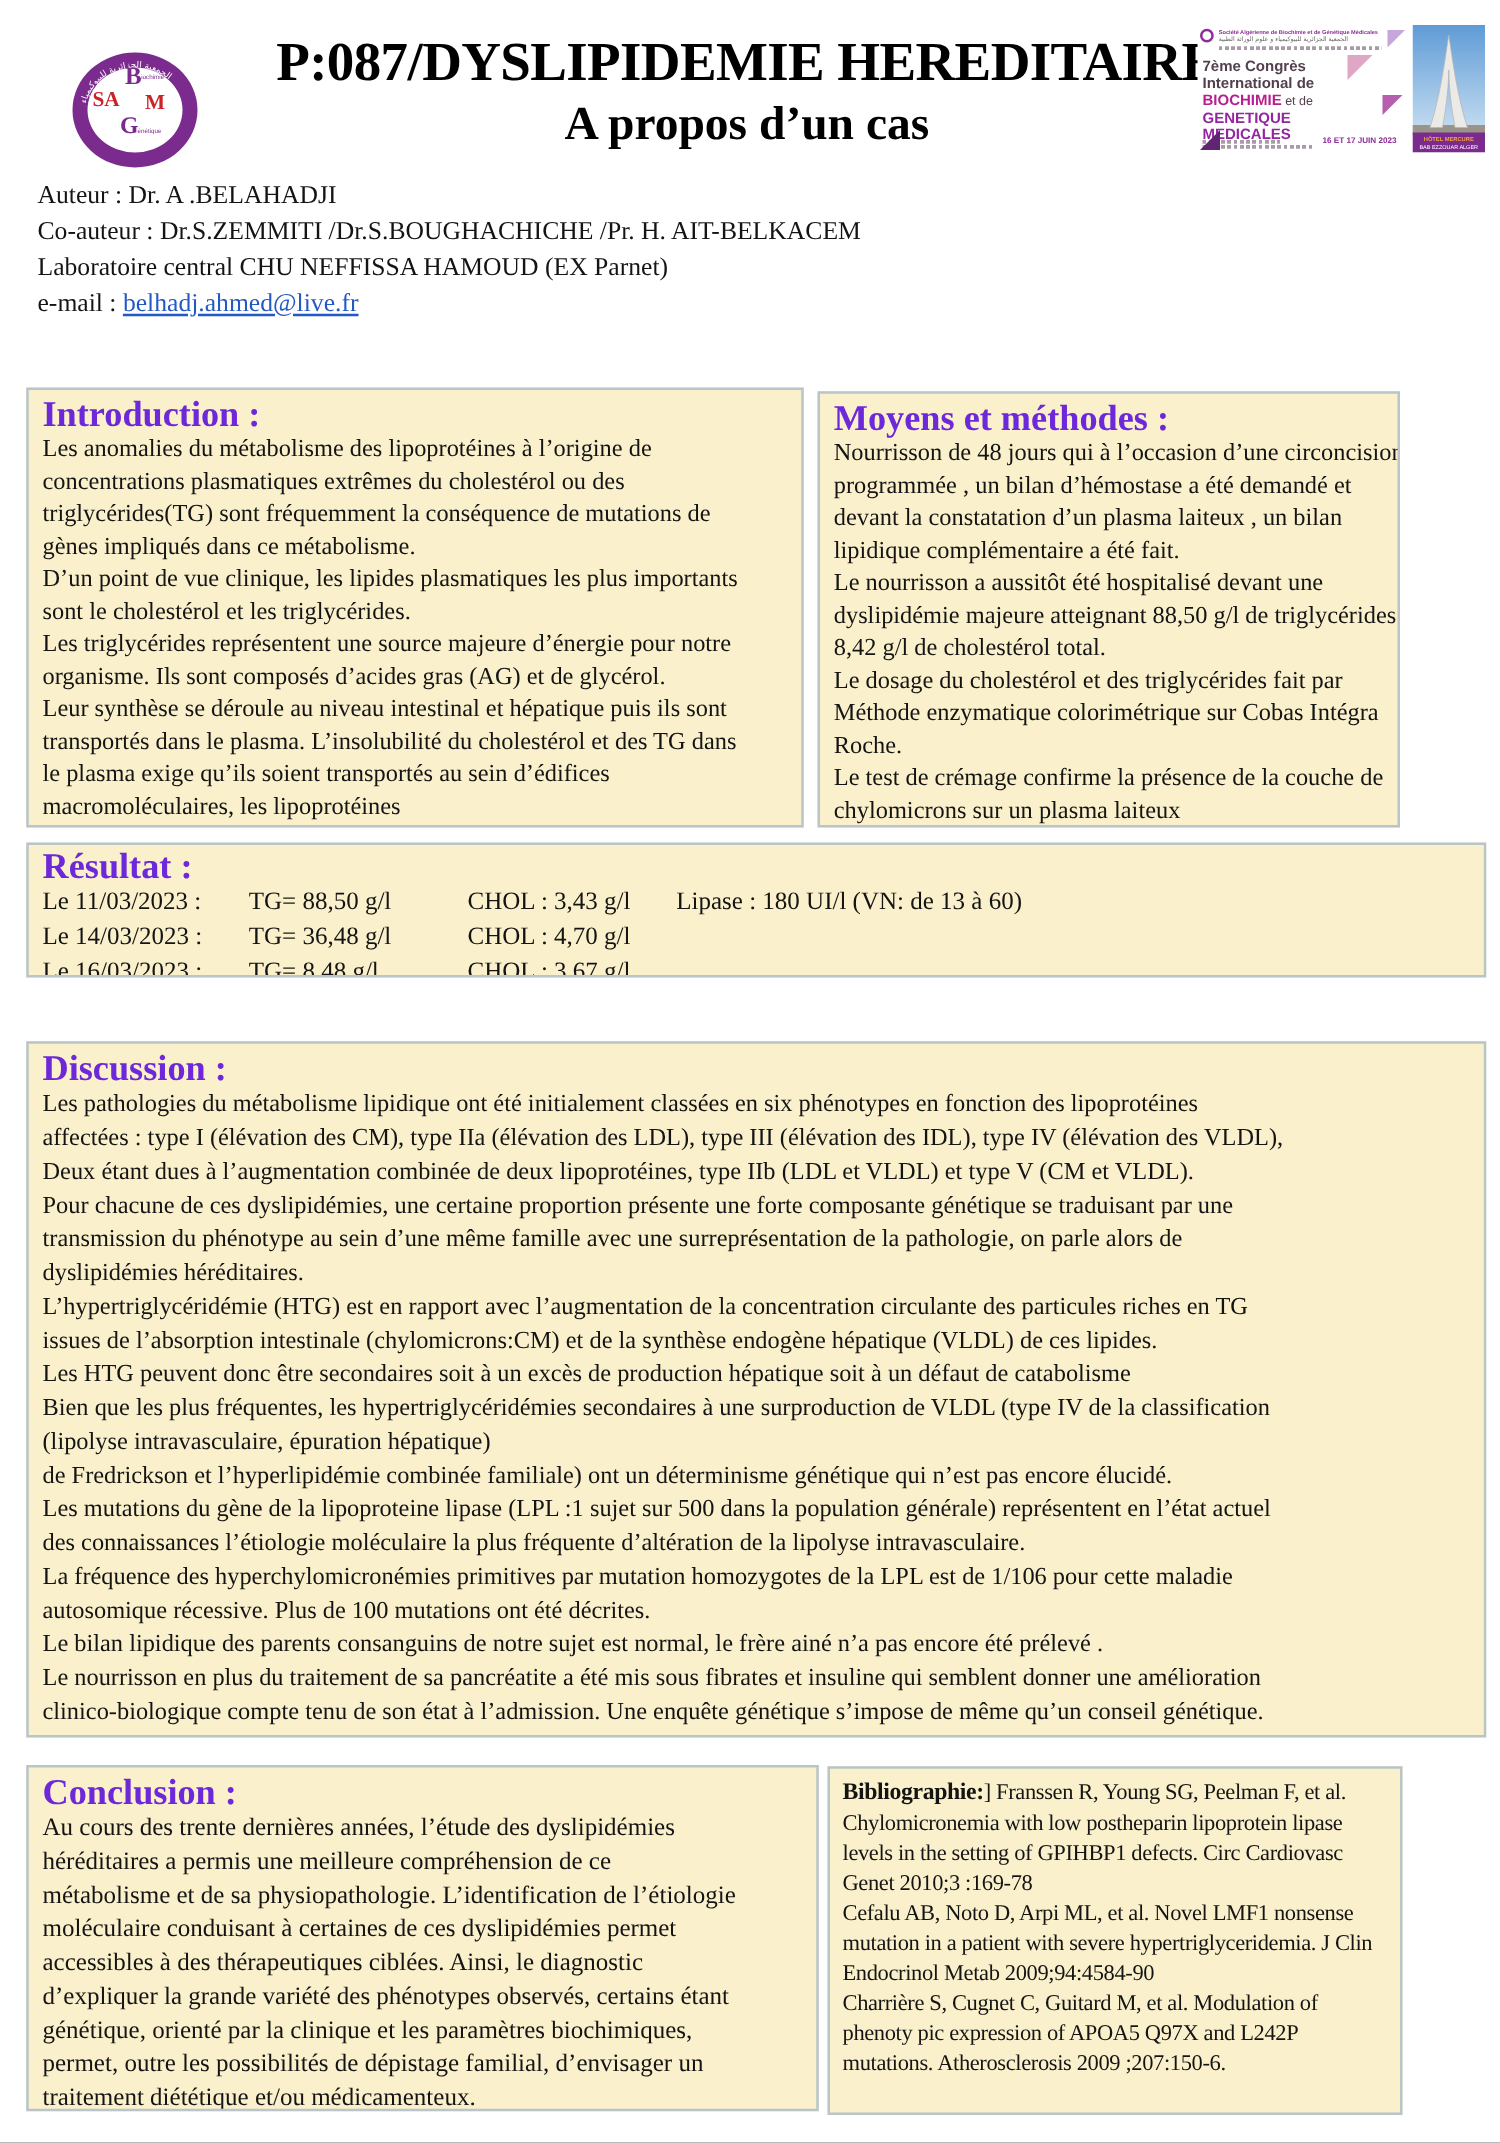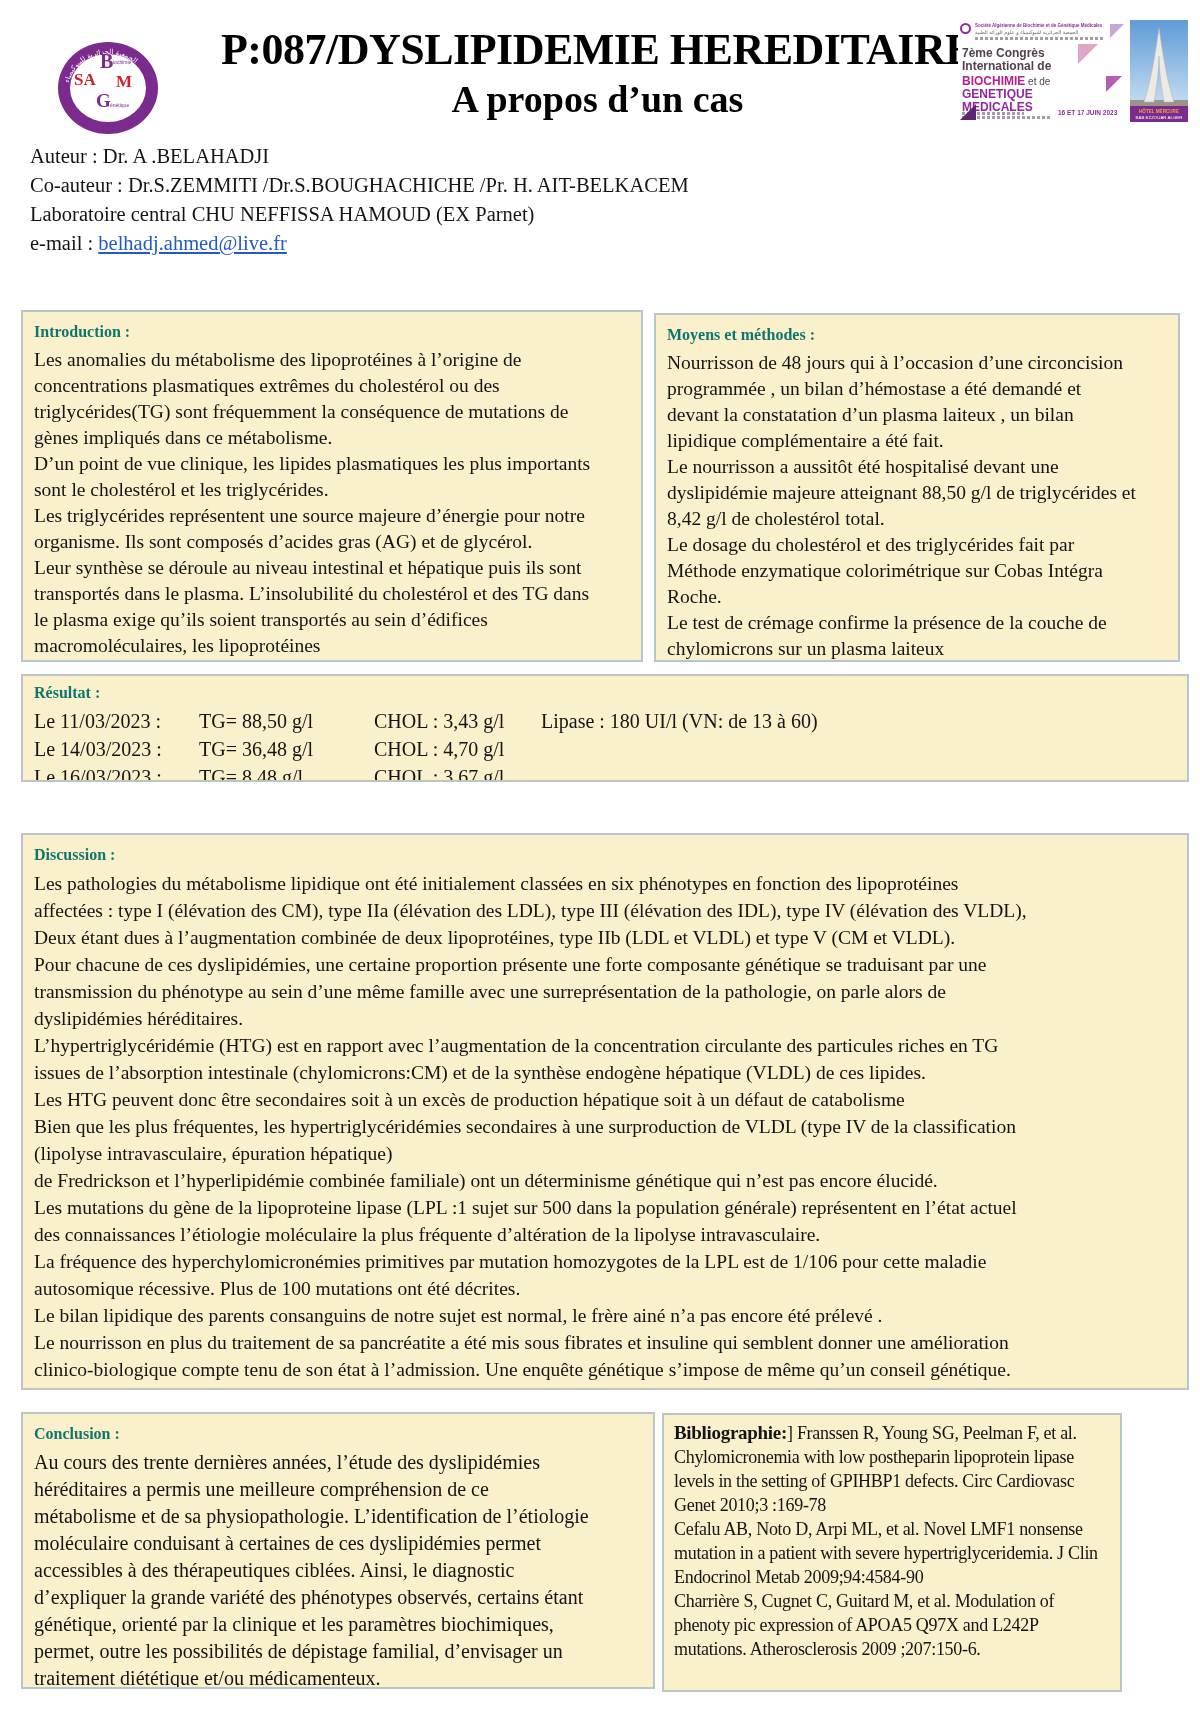--- a/index.html
+++ b/index.html
@@ -37,24 +37,24 @@
   .cg-gen,.cg-med{font-size:12px; font-weight:bold; color:#9326a0;}
   .cg-date{position:absolute; left:100px; top:89px; font-size:6.5px; font-weight:bold; color:#8e2d97; white-space:nowrap;}
   .tri{position:absolute; width:0; height:0;}
   .tri-pink{left:120px; top:24px; border-top:20px solid #dfa6c6; border-right:20px solid transparent;}
   .tri-lilac{left:152px; top:4px; border-top:14px solid #c7a6dc; border-right:14px solid transparent;}
   .tri-magenta{left:148px; top:56px; border-top:16px solid #b55fae; border-right:16px solid transparent;}
   .tri-darkpurple{left:2px; top:84px; border-bottom:16px solid #5f2570; border-left:16px solid transparent;}
   .cg-photo{position:absolute; right:0; top:0; width:58px; height:102px;}
   
   .box{position:absolute; background:#faf0cb; border:2px solid #b9c5c9; box-sizing:border-box; padding:5px 11px; overflow:hidden;}
-  .box-heading{font-size:16px; font-weight:bold; line-height:30px; color:#0f766e; white-space:nowrap;}
+  .box-heading{font-size:29px; font-weight:bold; line-height:30px; color:#6d28d9; white-space:nowrap;}
   .line{font-size:19.5px; line-height:26px; white-space:nowrap;}
   .intro-box{left:21px; top:310px; width:622px; height:352px;}
-  .methods-box{left:654px; top:313px; width:526px; height:349px;}
+  .methods-box{left:654px; top:313px; width:466px; height:349px;}
   .results-box{left:21px; top:674px; width:1168px; height:108px; padding-top:3px;}
   .results-box .box-heading{line-height:28px;}
   .rrow{position:relative; height:28px; font-size:20px; line-height:28px;}
   .rrow span{position:absolute; white-space:nowrap;}
   .c-date{left:0;} .c-tg{left:165px;} .c-chol{left:340px;} .c-extra{left:495px;margin-left:12px;}
   .discussion-box{left:21px; top:833px; width:1168px; height:557px;}
   .discussion-box .line{line-height:27px;}
   .conclusion-box{left:21px; top:1412px; width:634px; height:277px;}
   .conclusion-box .line{font-size:20px; line-height:27px;}
   .bib-box{left:662px; top:1413px; width:460px; height:279px; padding:6px 10px;}

